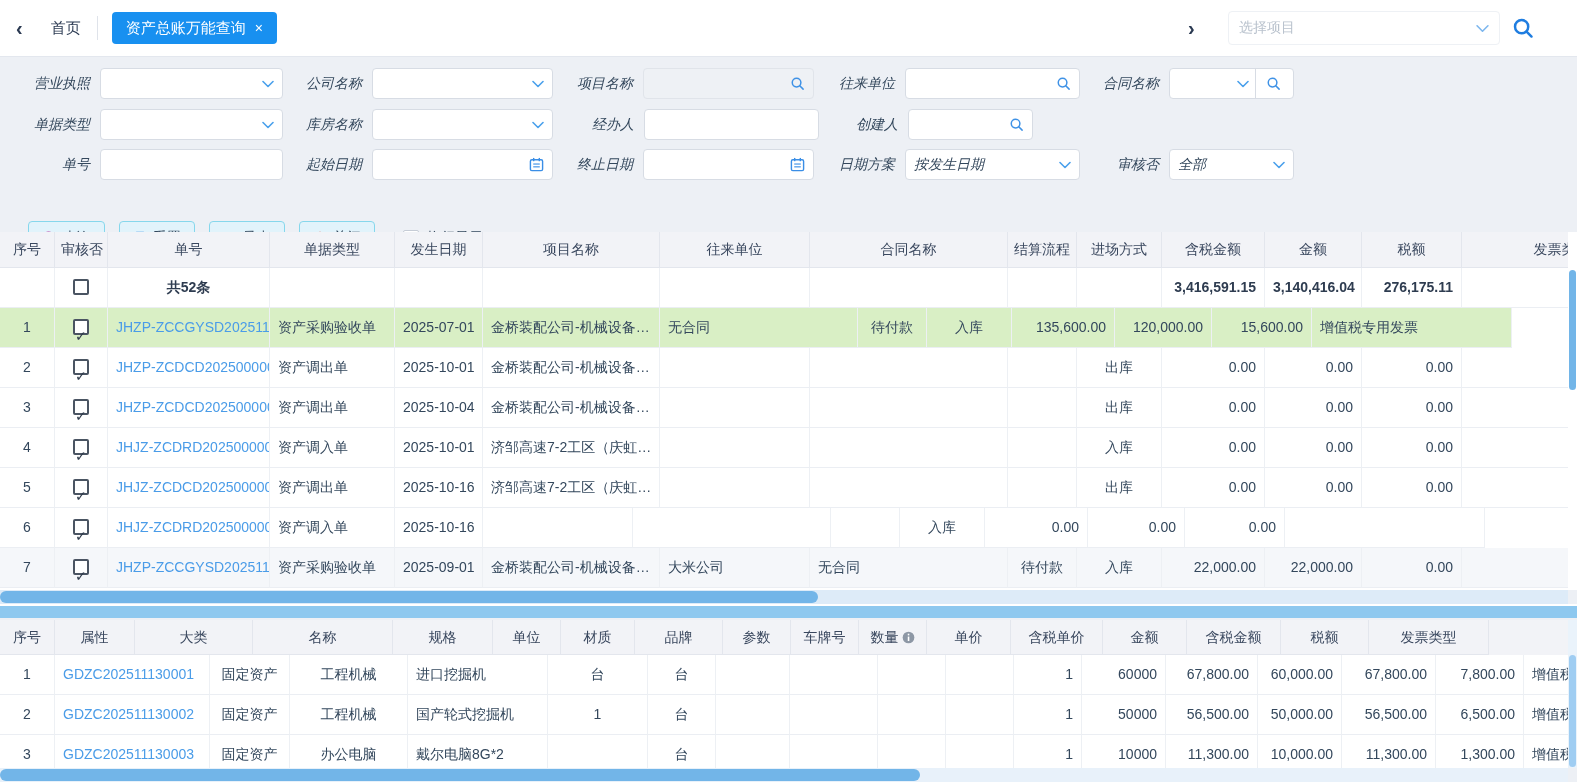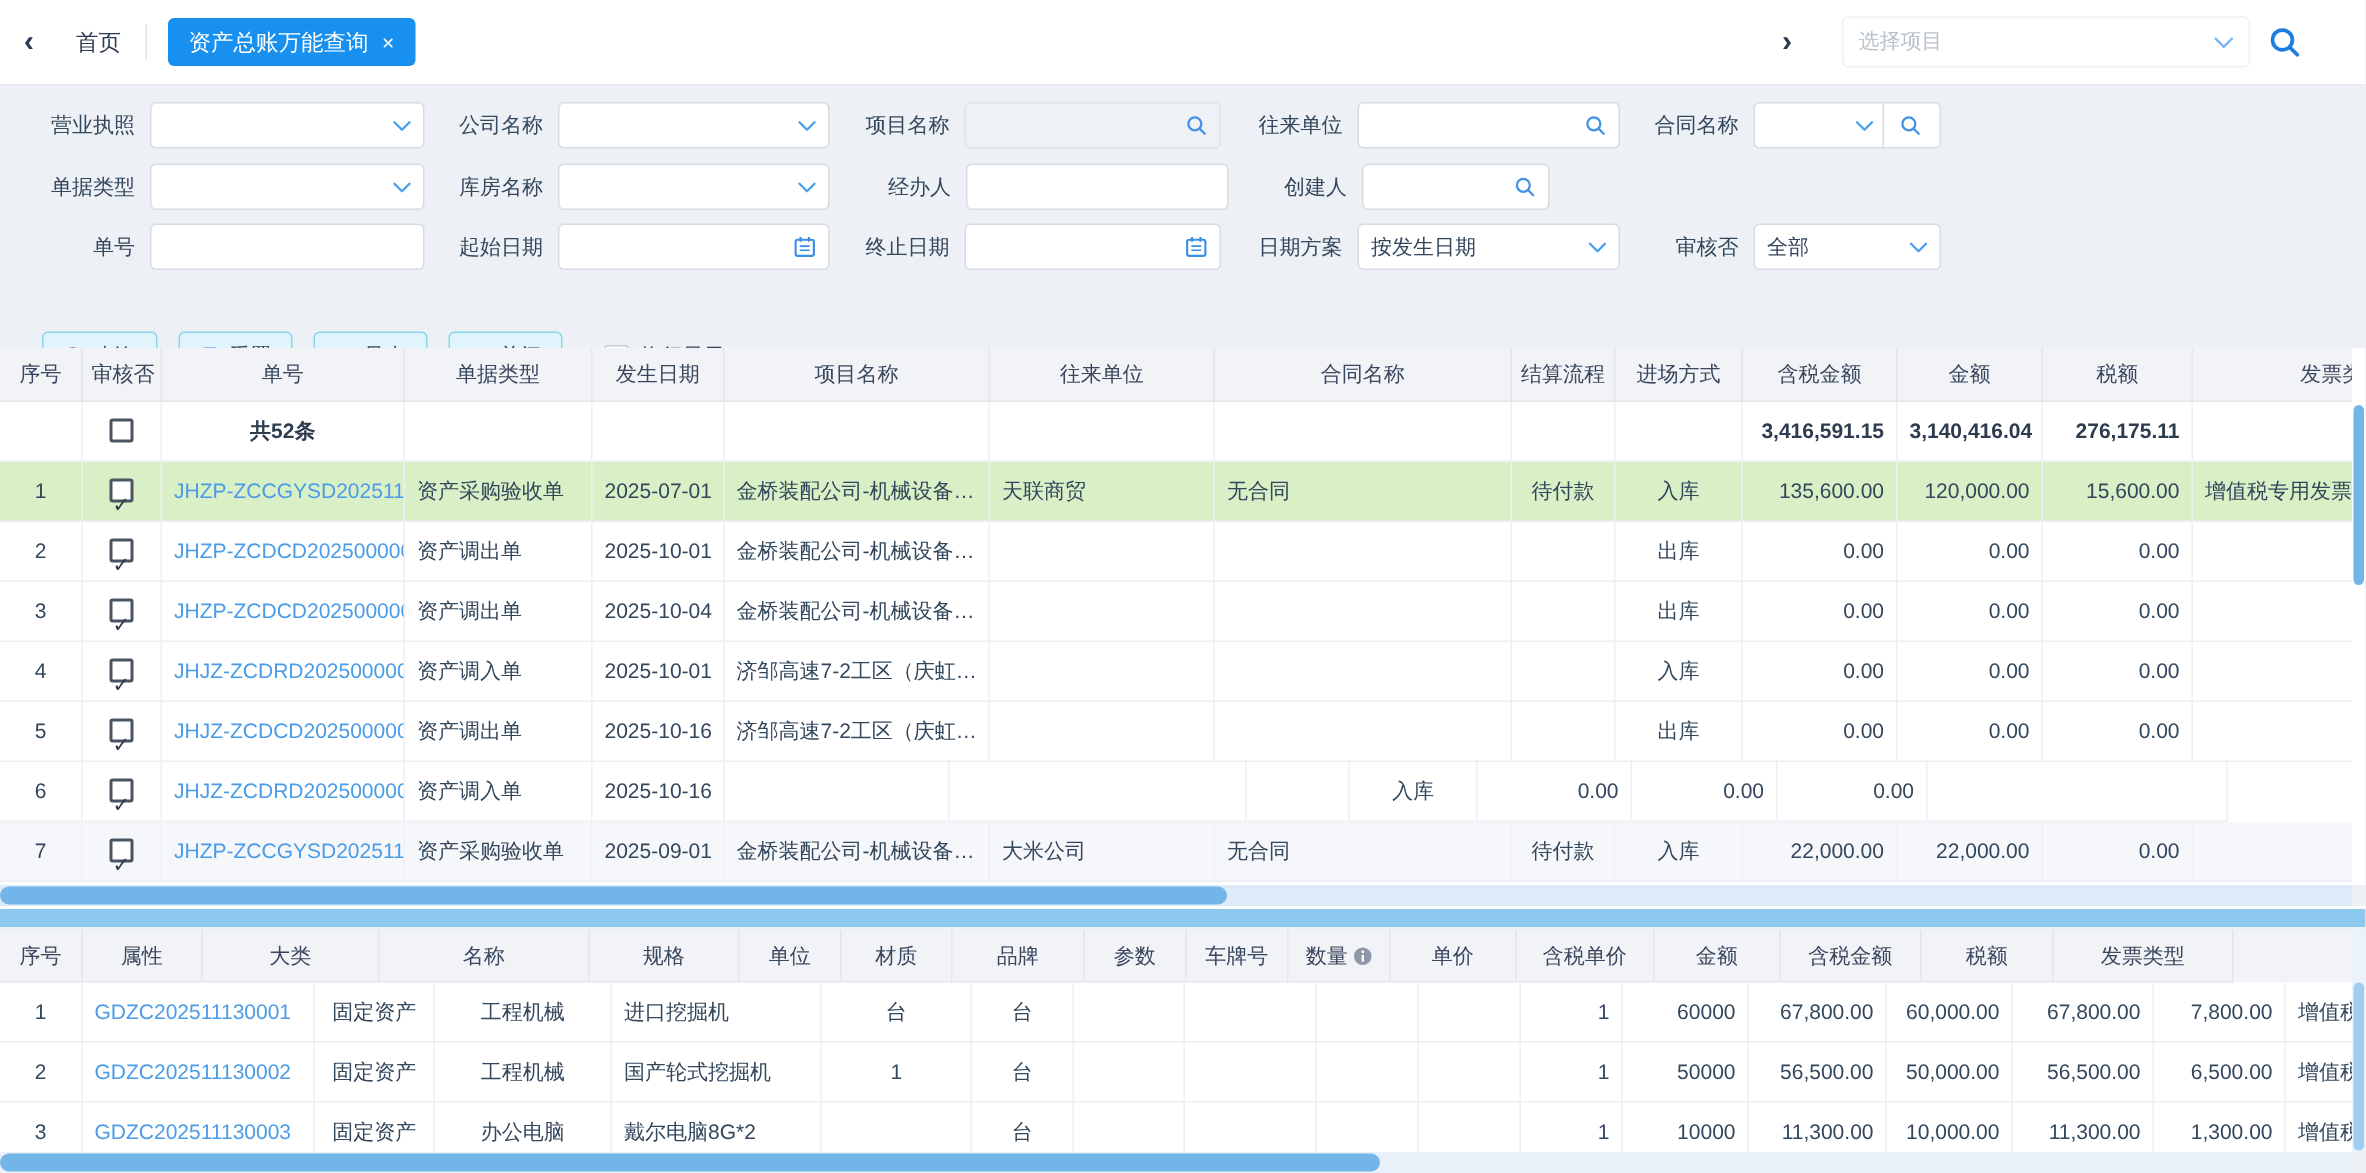--- a/index.html
+++ b/index.html
@@ -16,21 +16,21 @@
   #tab-active { background: #1890f0; color: #fff; border-radius: 4px; height: 32px; display: flex; align-items: center; padding: 0 14px; font-size: 15px; cursor: pointer; }
   #tab-active .close-x { margin-left: 9px; font-size: 14px; }
   #project-select { position: absolute; left: 1228px; width: 272px; height: 34px; background: #fff; border: 1px solid #eef1f5; border-radius: 4px; display: flex; align-items: center; padding: 0 10px; cursor: pointer; }
   #project-select .ph { color: #b9c2cd; flex: 1; }
   #project-select .chev { color: #7db7ee; display: flex; }
   #topbar-search { position: absolute; left: 1512px; color: #1f7de0; display: flex; cursor: pointer; }
   #topbar-search svg { width: 22px; height: 22px; }
 
   
   #filterbar { position: absolute; top: 57px; left: 0; width: 1577px; height: 175px; background: #edf0f5; }
-  .frow { position: absolute; left: 0; display: flex; height: 31px; align-items: center; }
+  .frow { position: absolute; left: 0; display: flex; height: 31px; align-items: center; font-style: italic; }
   .fgroup { display: flex; align-items: center; margin-right: 17px; }
   .flabel { text-align: right; margin-right: 10px; color: #33475c; white-space: nowrap; flex: none; }
   .fbox { position: relative; height: 31px; background: #fff; border: 1px solid #d7dce4; border-radius: 4px; display: flex; align-items: center; padding: 0 8px; flex: none; cursor: pointer; }
   .fbox.disabled { background: #eef1f5; border-color: #e0e4ea; }
   .fbox .val { flex: 1; color: #33475c; overflow: hidden; white-space: nowrap; }
   .fbox .ricon { display: flex; margin-left: 4px; }
   .icon-chevron { color: #4aa0ec; }
   .icon-mag { color: #3f92e6; }
   .icon-cal { color: #3a8ee6; }
   .combo-div { width: 1px; align-self: stretch; background: #d7dce4; margin: 0 0 0 6px; }
@@ -359,21 +359,20 @@
         <div class="cell ar bold" style="width: 100px;">276,175.11</div>
         <div class="cell al" style="width: 200px;"></div>
       </div>
       <div class="trow sel">
         <div class="cell ac" style="width: 55px;">1</div>
         <div class="cell ac" style="width: 53px;"><span class="cb on" style="margin-top: -3px;"></span></div>
         <div class="cell al link" style="width: 162px;">JHZP-ZCCGYSD2025111</div>
         <div class="cell al" style="width: 125px;">资产采购验收单</div>
         <div class="cell ac" style="width: 88px;">2025-07-01</div>
         <div class="cell al" style="width: 177px;">金桥装配公司-机械设备…</div>
-        <div class="cell al" style="width: 150px;">天联商贸</div>
         <div class="cell al" style="width: 198px;">无合同</div>
         <div class="cell ac" style="width: 69px;">待付款</div>
         <div class="cell ac" style="width: 85px;">入库</div>
         <div class="cell ar" style="width: 103px;">135,600.00</div>
         <div class="cell ar" style="width: 97px;">120,000.00</div>
         <div class="cell ar" style="width: 100px;">15,600.00</div>
         <div class="cell al" style="width: 200px;">增值税专用发票</div>
       </div>
       <div class="trow">
         <div class="cell ac" style="width: 55px;">2</div>

